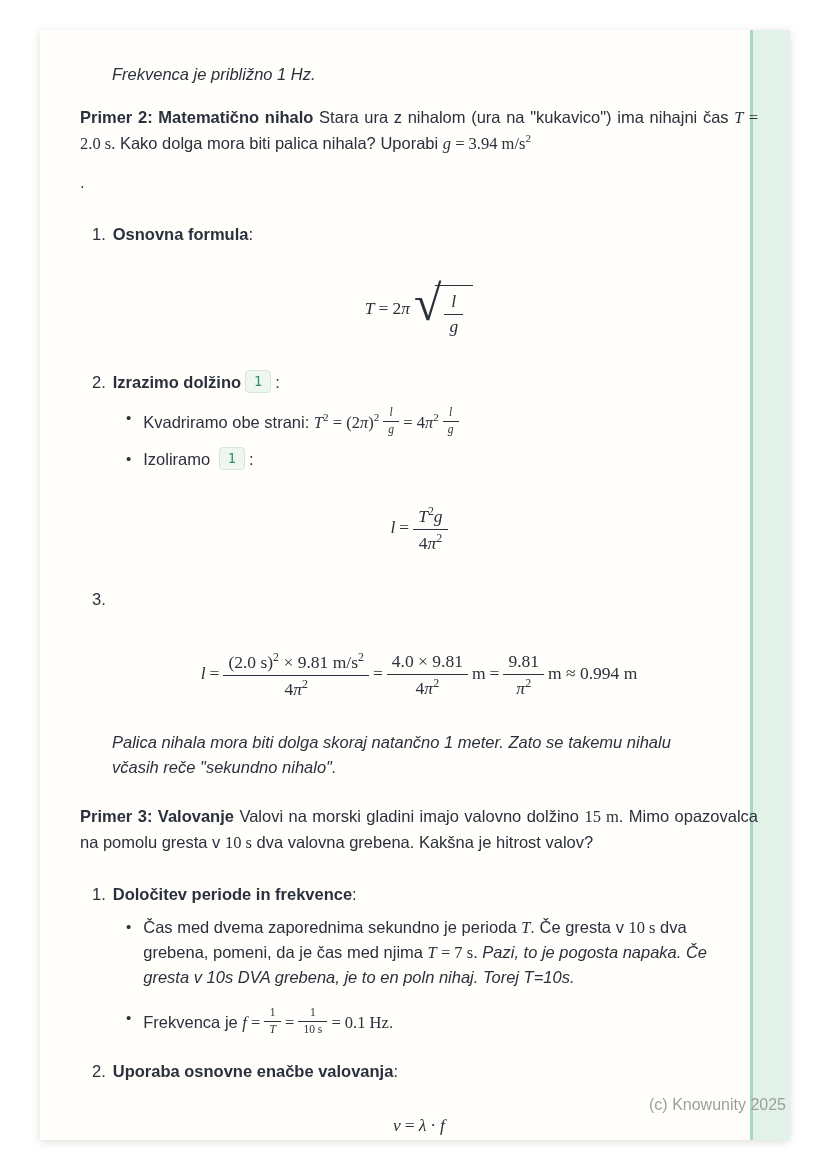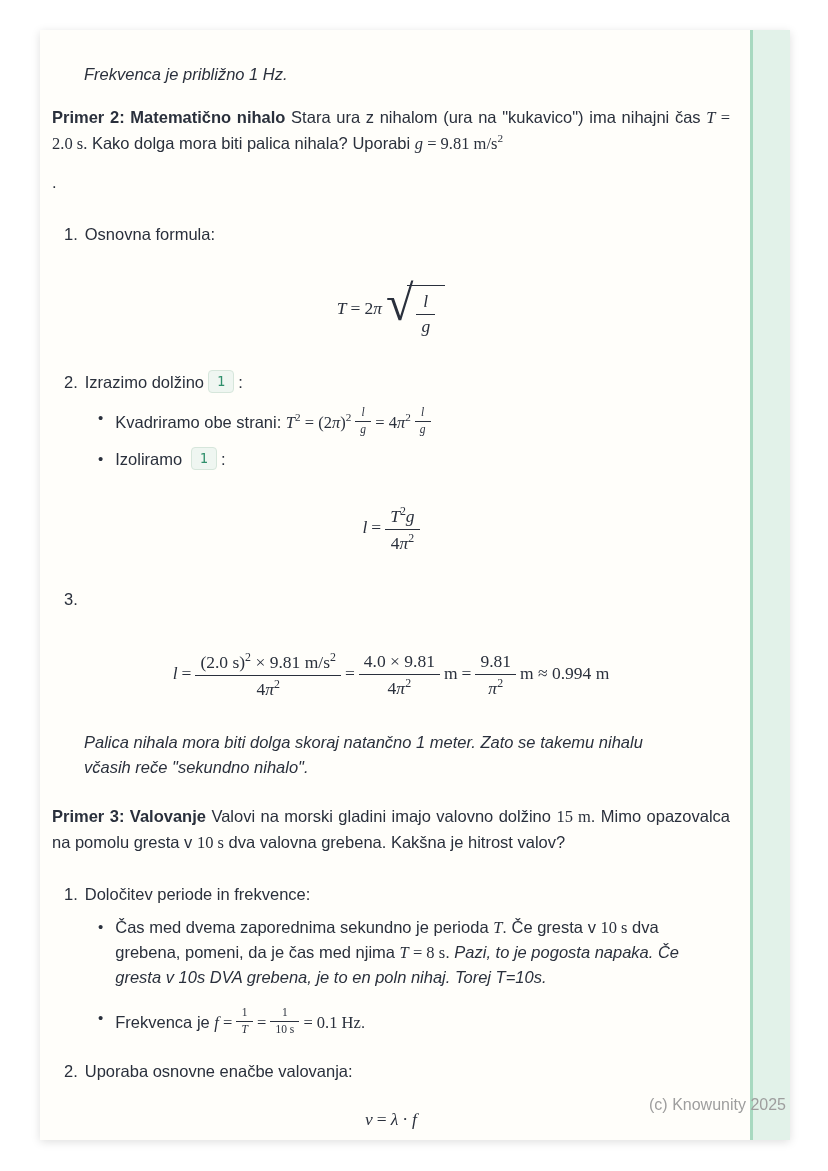--- a/index.html
+++ b/index.html
@@ -5,50 +5,50 @@
   * { margin:0; padding:0; box-sizing:border-box; }
   html,body { background:#ffffff; }
   body { font-family:"Liberation Sans",sans-serif; color:#2a303c; }
   .canvas { position:relative; width:828px; height:1171px; background:#ffffff; overflow:hidden; }
   .page { position:absolute; left:40px; top:30px; width:750px; height:1110px;
           background:#fffefa; box-shadow:0 2px 9px rgba(0,0,0,0.13); overflow:hidden; }
   .strip { position:absolute; top:0; right:0; bottom:0; width:40px;
            background:#e2f2e9; border-left:3px solid #a8d9c0; z-index:1; }
   .watermark { position:absolute; right:4px; bottom:26px; font-size:16px;
                color:#9e9e9e; z-index:3; white-space:nowrap; }
-  .content { position:absolute; left:12px; top:32px; width:678px; z-index:2;
+  .content { position:absolute; left:40px; top:32px; width:678px; z-index:2;
              font-size:16.5px; line-height:1.52; }
 
   .quote { font-style:italic; margin-left:32px; }
   .quote2 { margin:28px 0 0 32px; max-width:565px; }
   .para { margin-top:18px; text-align:justify; }
   .dot-line { margin-top:14px; }
 
   .m  { font-family:"Liberation Serif",serif; }
   .it { font-family:"Liberation Serif",serif; font-style:italic; }
   sup.m { font-size:0.68em; font-family:"Liberation Serif",serif; }
 
   .oli { display:flex; margin-top:27px; padding-left:12px; }
   .oli .num { flex:none; margin-right:7px; }
-  .oli strong { font-weight:400; }
+  .oli strong { font-weight:700; }
 
   .bullet { display:flex; margin-top:11px; margin-left:46px; padding-right:34px; }
   .bullet .dot { flex:none; margin-right:12px; font-size:15px; line-height:1.6; }
 
   .badge { display:inline-block; font-family:"DejaVu Sans Mono",monospace;
            font-size:13.5px; line-height:1.25; color:#2f8f6b; background:#eff6f1;
            border:1px solid #d6e6db; border-radius:4px; padding:2px 8px;
            margin:0 4px; vertical-align:2px; }
 
   .display-math { text-align:center; font-family:"Liberation Serif",serif;
                   font-size:17.5px; }
   .dm1 { margin:36px 0 32px; }
   .dm2 { margin:32px 0 32px; }
   .dm3 { margin:38px 0 30px; }
-  .dm4 { margin:22px 0 0;text-align:center; }
+  .dm4 { margin:28px 0 0;text-align:center; }
 
   .frac { display:inline-block; vertical-align:middle; text-align:center; line-height:1.25; }
   .frac > .num { display:block; padding:0 5px 1px; border-bottom:1px solid currentColor; }
   .frac > .den { display:block; padding:1px 5px 0; }
   .frac.sm { font-size:11.5px; vertical-align:-5px; line-height:1.2; }
 
   .sqrt { display:inline-flex; align-items:flex-start; vertical-align:middle; margin-left:4px; }
   .sqrt-sign { font-size:50px; line-height:0.82; font-weight:300; margin-right:-6px; }
   .sqrt-body { border-top:1.6px solid currentColor; margin-top:2px; padding:5px 10px 0 9px; }
 
@@ -59,21 +59,21 @@
 
 <div class="canvas">
   <div class="page">
     <div class="strip"></div>
     <div class="watermark">(c) Knowunity 2025</div>
 
     <div class="content">
 
       <div class="quote"><span>Frekvenca je približno 1 Hz.</span></div>
 
-      <p class="para"><strong>Primer 2: Matematično nihalo</strong><span> Stara ura z nihalom (ura na "kukavico") ima nihajni čas </span><span class="it">T</span><span class="m"> = 2.0 s.</span><span> Kako dolga mora biti palica nihala? Uporabi </span><span class="it">g</span><span class="m"> = 9.81 m/s</span><sup class="m">2</sup></p>
+      <p class="para"><strong>Primer 2: Matematično nihalo</strong><span> Stara ura z nihalom (ura na "kukavico") ima nihajni čas </span><span class="it">T</span><span class="m"> = 2.0 s.</span><span> Kako dolga mora biti palica nihala? Uporabi </span><span class="it">g</span><span class="m"> = 3.94 m/s</span><sup class="m">2</sup></p>
 
       <p class="dot-line">.</p>
 
       <div class="oli">
           <span class="num">1.</span>
           <span><strong>Osnovna formula</strong><span>:</span></span>
         </div>
 
       <div class="display-math dm1"><span class="it">T</span><span class="mspace"></span><span>=</span><span class="mspace"></span><span>2</span><span class="it">π</span><span class="sqrt">
             <span class="sqrt-sign">√</span>
@@ -107,21 +107,21 @@
 
       <p class="para" style="margin-top:24px;"><strong>Primer 3: Valovanje</strong><span> Valovi na morski gladini imajo valovno dolžino </span><span class="m">15 m</span><span>. Mimo opazovalca na pomolu gresta v </span><span class="m">10 s</span><span> dva valovna grebena. Kakšna je hitrost valov?</span></p>
 
       <div class="oli">
           <span class="num">1.</span>
           <span><strong>Določitev periode in frekvence</strong><span>:</span></span>
         </div>
 
       <div class="bullet" style="margin-top:8px;">
           <span class="dot">•</span>
-          <span><span>Čas med dvema zaporednima sekundno je perioda </span><span class="it">T</span><span>. Če gresta v </span><span class="m">10 s</span><span> dva grebena, pomeni, da je čas med njima </span><span class="it">T</span><span class="m"> = 8 s</span><span>. </span><em>Pazi, to je pogosta napaka. Če gresta v 10s DVA grebena, je to en poln nihaj. Torej T=10s.</em></span>
+          <span><span>Čas med dvema zaporednima sekundno je perioda </span><span class="it">T</span><span>. Če gresta v </span><span class="m">10 s</span><span> dva grebena, pomeni, da je čas med njima </span><span class="it">T</span><span class="m"> = 7 s</span><span>. </span><em>Pazi, to je pogosta napaka. Če gresta v 10s DVA grebena, je to en poln nihaj. Torej T=10s.</em></span>
         </div>
 
       <div class="bullet" style="margin-top:16px;">
           <span class="dot">•</span>
           <span><span>Frekvenca je </span><span class="it">f</span><span class="m"> = </span><span class="frac sm m"><span class="num">1</span><span class="den it">T</span></span><span class="m"> = </span><span class="frac sm m"><span class="num">1</span><span class="den">10 s</span></span><span class="m"> = 0.1 Hz</span><span>.</span></span>
         </div>
 
       <div class="oli" style="margin-top:22px;">
           <span class="num">2.</span>
           <span><strong>Uporaba osnovne enačbe valovanja</strong><span>:</span></span>

